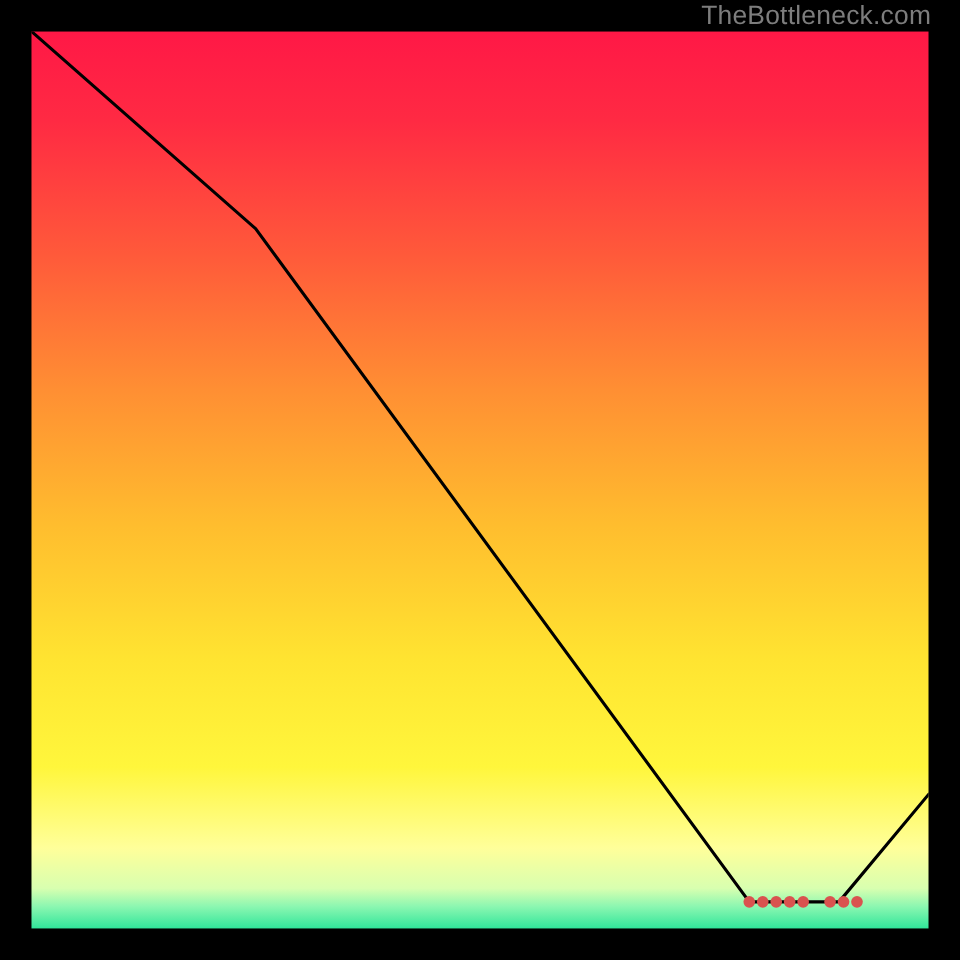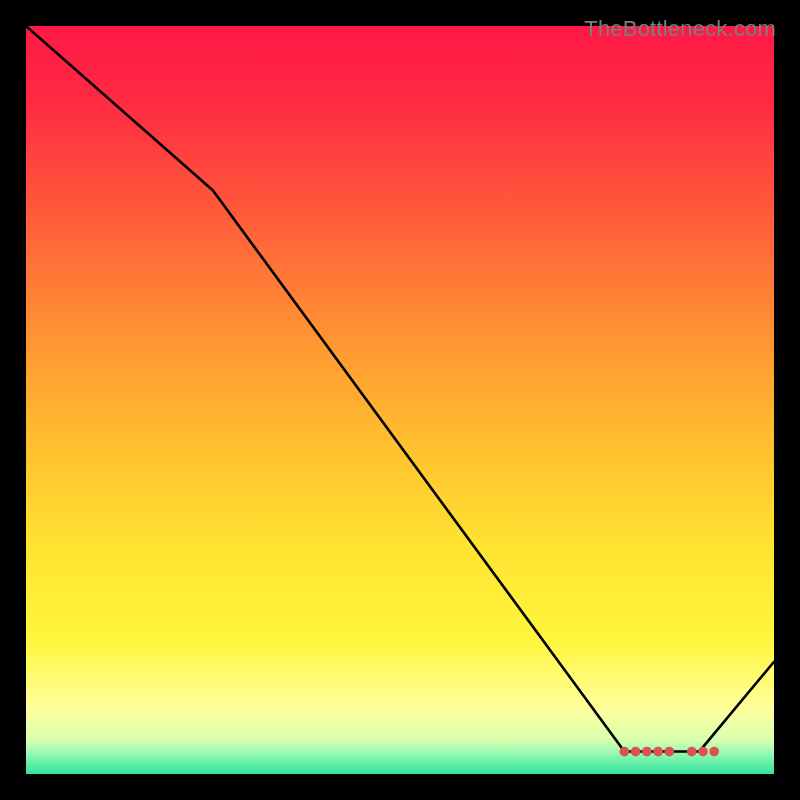--- a/index.html
+++ b/index.html
@@ -30,21 +30,21 @@
   }
   .gradient {
     position: absolute;
     left: 0;
     top: 0;
     width: 100%;
     height: 100%;
   }
   .watermark {
     position: absolute;
-    top: 16px;
+    top: 0;
     right: 24px;
     color: #7d7d7d;
     font-size: 22px;
     font-weight: 500;
     letter-spacing: 0.2px;
   }
   svg.line {
     position: absolute;
     left: 0;
     top: 0;

